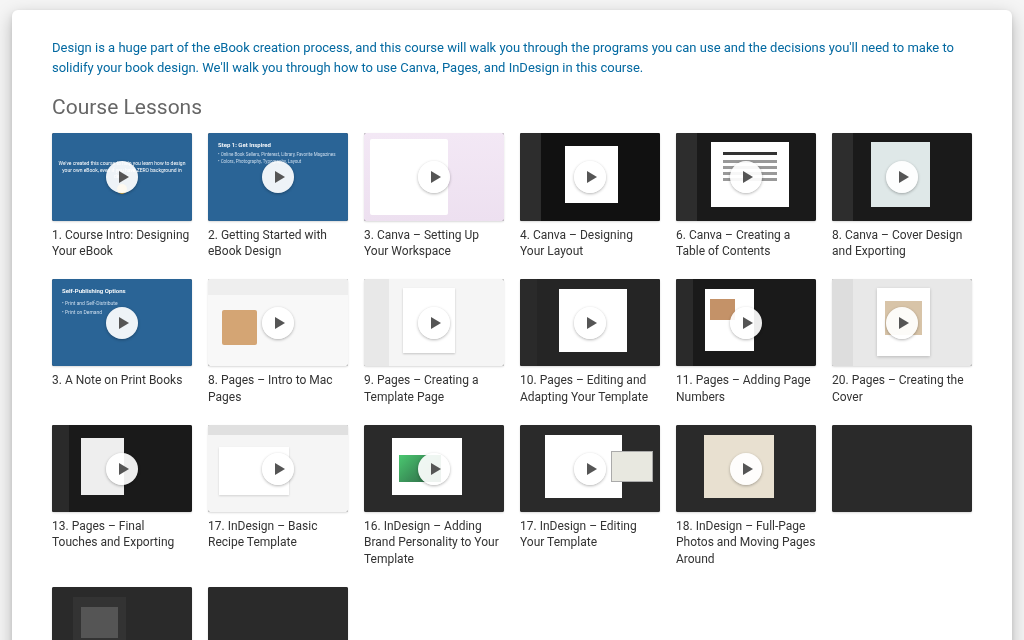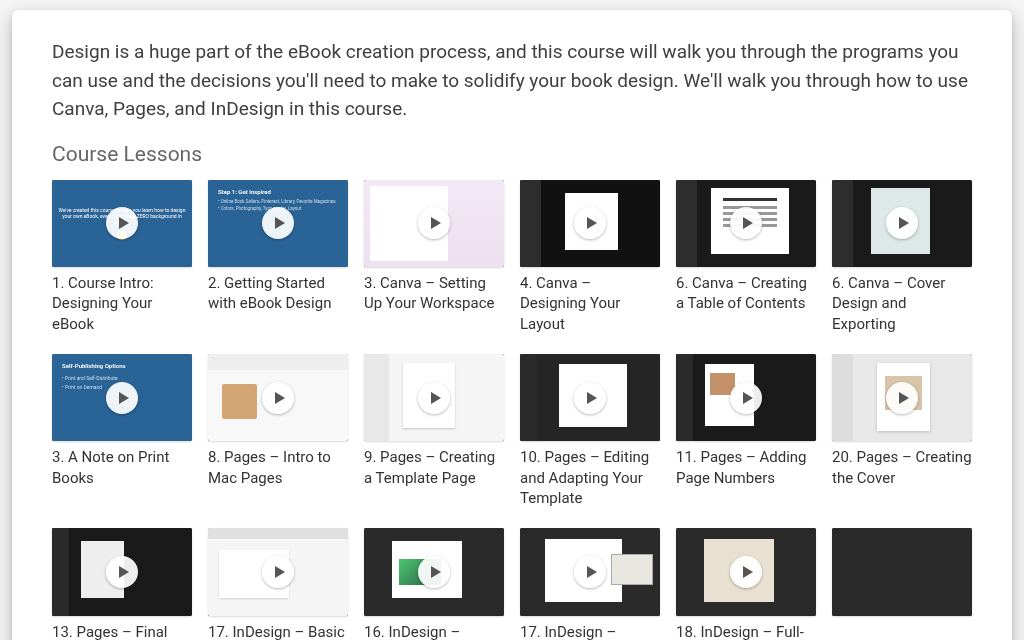--- a/index.html
+++ b/index.html
@@ -17,23 +17,23 @@
       margin: 0 auto;
       padding: 28px 40px 40px 40px;
     }
     .page-title {
       font-size: 27px;
       font-weight: 400;
       color: #333;
       margin-bottom: 18px;
     }
     .page-desc {
-      font-size: 19px;
+      font-size: 13px;
       line-height: 1.5;
-      color: #404040;
+      color: #0369a1;
       margin-bottom: 18px;
     }
     .section-title {
       font-size: 21px;
       font-weight: 400;
       color: #666;
       margin-bottom: 14px;
     }
     .grid {
       display: grid;
@@ -70,21 +70,21 @@
     }
     .play::after {
       content: "";
       display: block;
       margin-left: 3px;
       border-left: 10px solid #555;
       border-top: 6px solid transparent;
       border-bottom: 6px solid transparent;
     }
     .lesson-title {
-      font-size: 15px;
+      font-size: 12px;
       line-height: 1.35;
       color: #333;
     }
     
     .bg-blue-slide {
       background: #2a6496;
       display: flex; flex-direction: column; align-items: center; justify-content: center;
       padding: 6px;
     }
     .bg-blue-slide .tiny {
@@ -275,21 +275,21 @@
     <div class="lesson">
       <div class="thumb">
         <div class="thumb-bg bg-canva-cover">
             <div class="side"></div>
             <div class="main">
               <div class="page"></div>
             </div>
           </div>
         <div class="play"></div>
       </div>
-      <div class="lesson-title">6. Canva – Cover Design and Exporting</div>
+      <div class="lesson-title">8. Canva – Cover Design and Exporting</div>
     </div>
 
     <div class="lesson">
       <div class="thumb">
         <div class="thumb-bg bg-blue-slide3">
           <div class="hdr">Self-Publishing Options</div>
           <div class="line">• Print and Self-Distribute</div>
           <div class="line">• Print on Demand</div>
         </div>
         <div class="play"></div>

